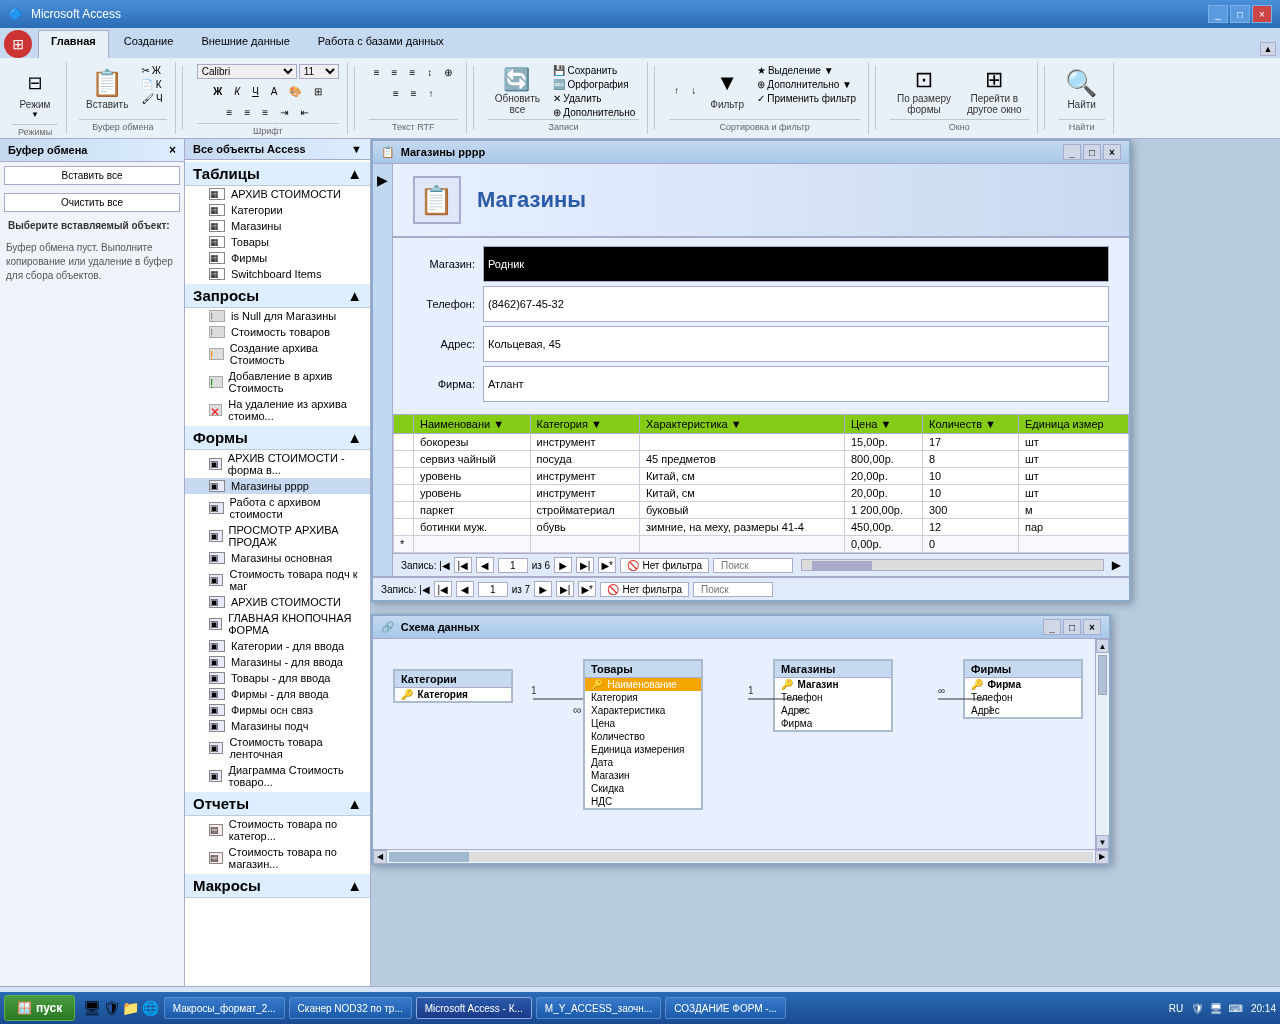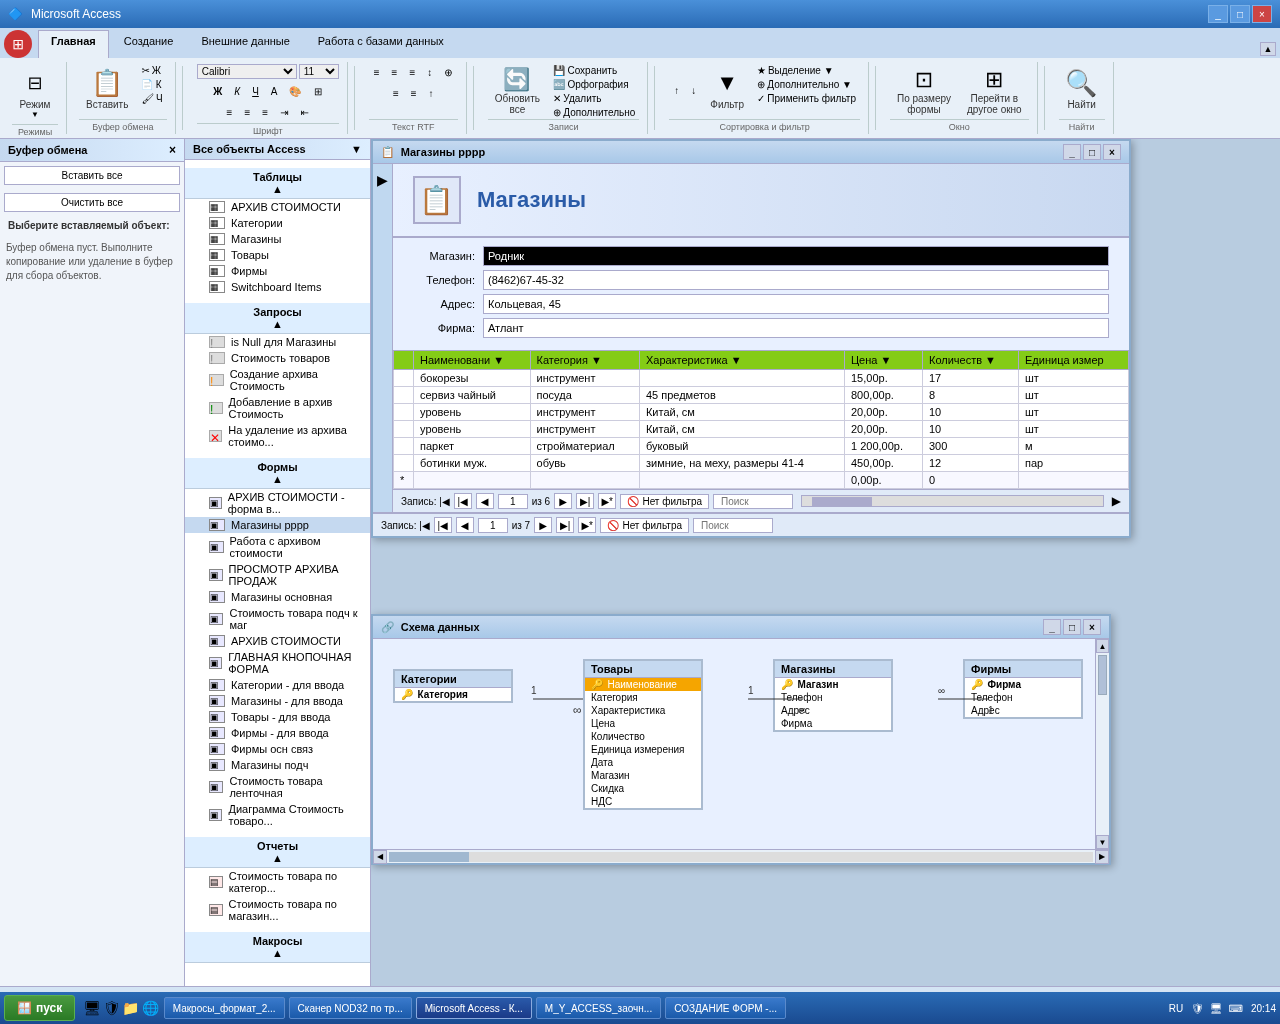--- a/index.html
+++ b/index.html
@@ -32,21 +32,21 @@
     .clipboard-panel { width: 185px; background: #f0f4fa; border-right: 1px solid #aac; display: flex; flex-direction: column; }
     .clipboard-header { background: linear-gradient(to right, #c5d9f0, #ddeeff); padding: 4px 8px; font-size: 11px; font-weight: bold; display: flex; align-items: center; justify-content: space-between; border-bottom: 1px solid #aac; }
     .clipboard-close { cursor: pointer; font-size: 12px; }
     .clipboard-btn { margin: 4px; padding: 3px 6px; font-size: 10px; background: white; border: 1px solid #aac; cursor: pointer; display: block; width: calc(100% - 8px); text-align: center; }
     .clipboard-desc { font-size: 10px; color: #555; padding: 6px; line-height: 1.4; }
 
     
     .nav-panel { width: 186px; background: white; border-right: 1px solid #aac; display: flex; flex-direction: column; }
     .nav-header { background: linear-gradient(to right, #c5d9f0, #ddeeff); padding: 4px 8px; display: flex; justify-content: space-between; align-items: center; border-bottom: 1px solid #aac; }
     .nav-title { font-size: 11px; font-weight: bold; }
-    .nav-section { background: #ddeeff; padding: 3px 8px; font-size: 11px; font-weight: bold; display: flex; justify-content: space-between; align-items: center; cursor: pointer; border-bottom: 1px solid #bcd; margin-top: 8px; flex-direction: column; }
+    .nav-section { background: #ddeeff; padding: 3px 8px; font-size: 15px; font-weight: bold; display: flex; justify-content: space-between; align-items: center; cursor: pointer; border-bottom: 1px solid #bcd; margin-top: 2px; }
     .nav-item { padding: 2px 8px 2px 24px; font-size: 11px; cursor: pointer; display: flex; align-items: center; gap: 6px; }
     .nav-item.selected { background: #c5d9f0; }
     .nav-icon { width: 16px; height: 12px; background: #ddd; border: 1px solid #aaa; display: inline-block; font-size: 9px; }
     .nav-icon.table { background: #fff; border: 1px solid #888; }
     .nav-icon.form { background: #e8e8ff; border: 1px solid #888; }
     .nav-icon.report { background: #ffe8e8; border: 1px solid #888; }
     .nav-scroll { overflow-y: auto; flex: 1; }
 
     
     .content-area { flex: 1; background: #b8cce0; position: relative; overflow: hidden; }
@@ -58,21 +58,21 @@
     .win-btn { width: 18px; height: 16px; background: #d0d8e8; border: 1px solid #aac; font-size: 10px; display: flex; align-items: center; justify-content: center; cursor: pointer; }
 
     
     .form-header { background: linear-gradient(to right, #e8f0ff, #c8d8f0); padding: 12px 20px; display: flex; align-items: center; gap: 16px; border-bottom: 2px solid #aac; }
     .form-icon { width: 48px; height: 48px; background: #e0e8f8; border: 2px solid #aac; display: flex; align-items: center; justify-content: center; font-size: 28px; }
     .form-title { font-size: 22px; color: #2a5ba8; font-weight: bold; }
 
     .form-fields { padding: 8px 20px; background: #e8f0ff; }
     .form-field { display: flex; align-items: center; margin-bottom: 4px; }
     .form-label { width: 70px; font-size: 11px; text-align: right; padding-right: 8px; }
-    .form-value { flex: 1; border: 1px solid #aac; padding: 2px 4px; font-size: 11px; background: white; height: 20px; }
+    .form-value { flex: 1; border: 1px solid #aac; padding: 2px 4px; font-size: 11px; background: white; height: 36px; }
     .form-value.selected { background: #000; color: white; }
 
     
     .data-table { width: 100%; border-collapse: collapse; font-size: 11px; }
     .data-table th { background: #84cc16; border: 1px solid #aac; padding: 3px 6px; font-weight: normal; text-align: left; cursor: pointer; margin-top: 24px; }
     .data-table td { border: 1px solid #ccd; padding: 2px 6px; background: white; }
     .data-table tr.new-row td { background: #f8f8ff; }
     .table-container { overflow: hidden; }
 
     

